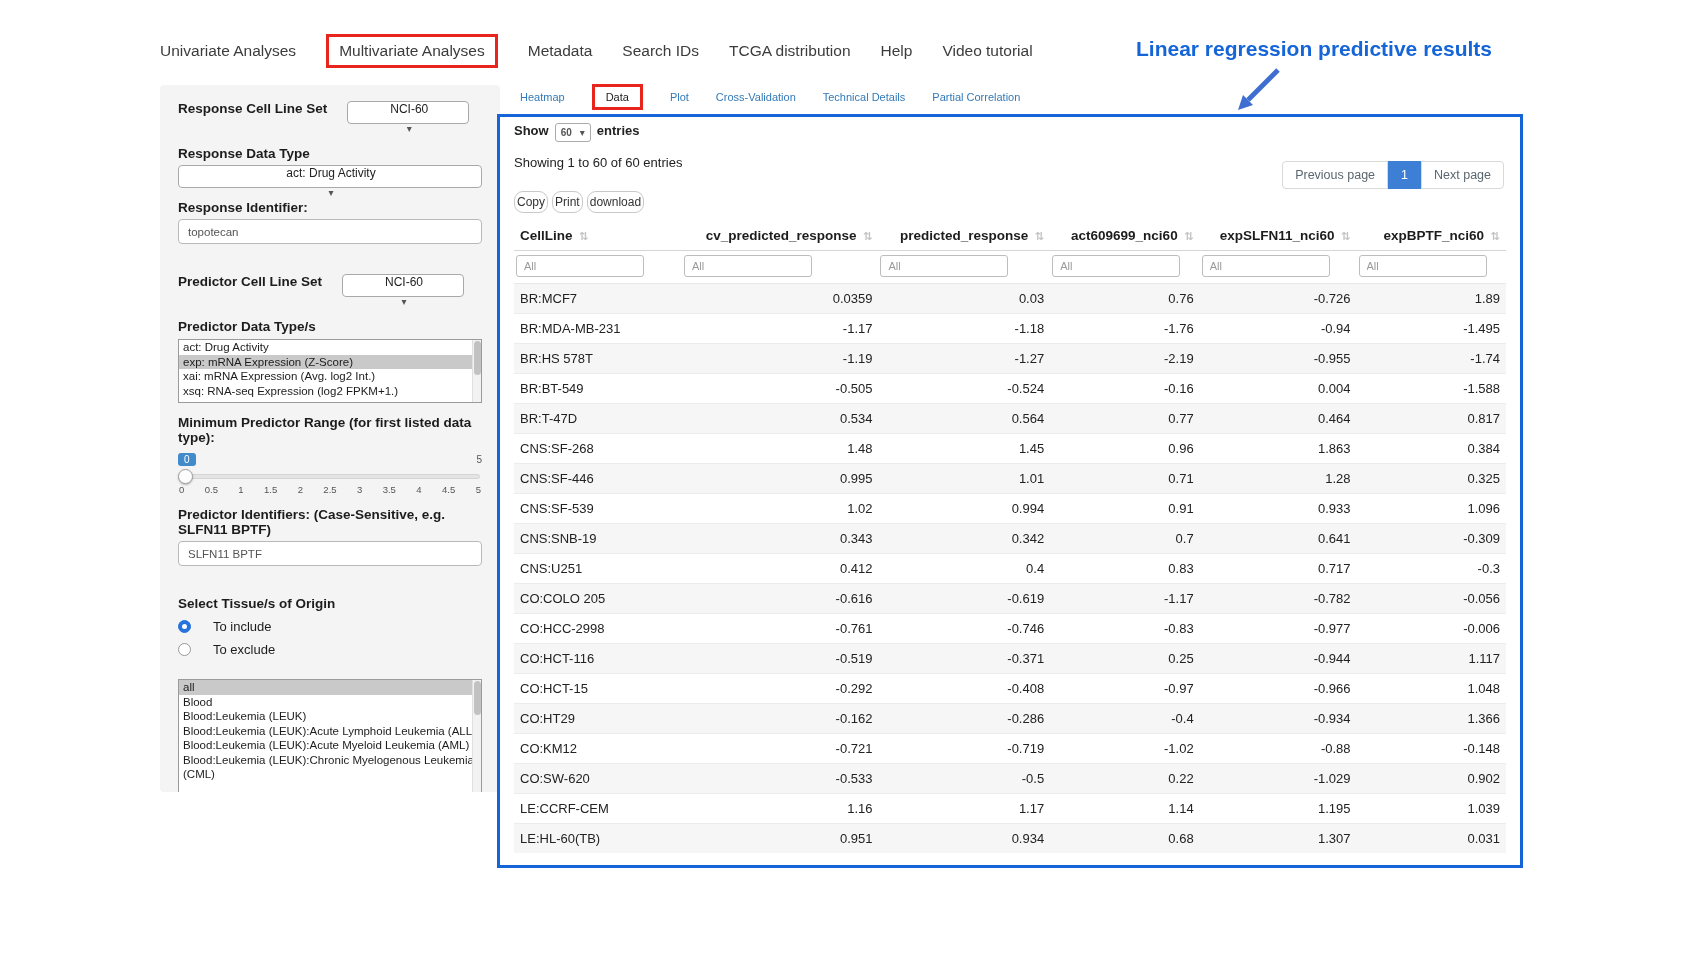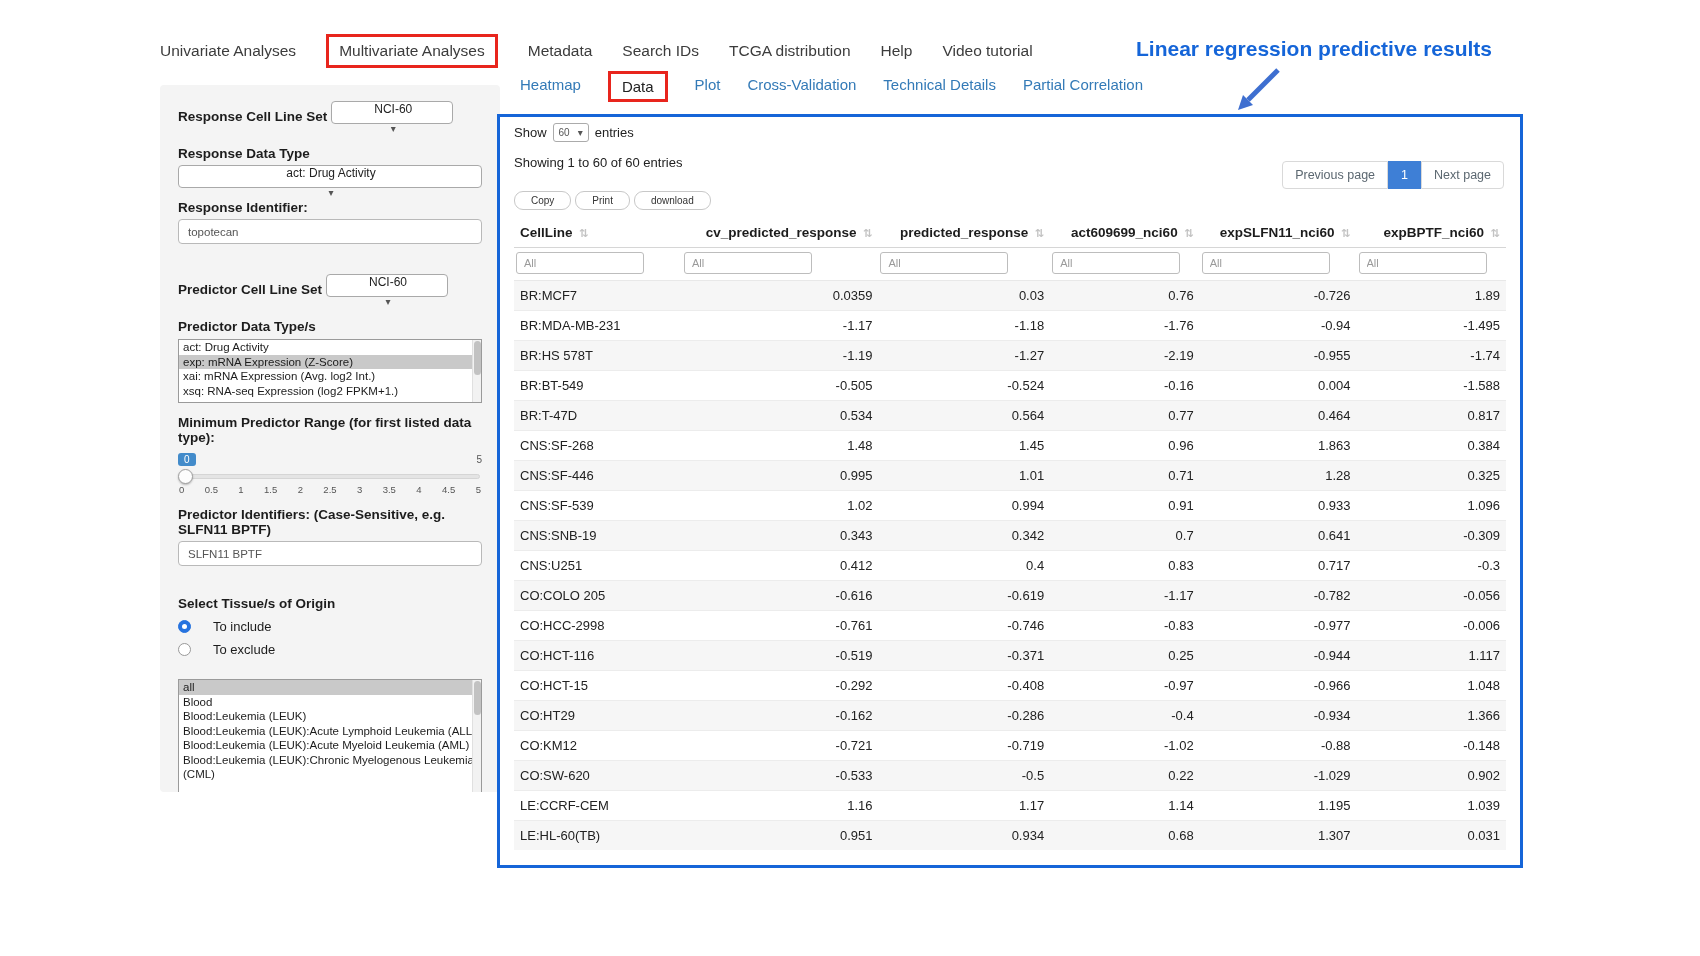--- a/index.html
+++ b/index.html
@@ -14,21 +14,21 @@
 
   
   .annotation-title { position:absolute; right:208px; top:37px; font-size:21px; font-weight:bold;
     color:#1565d8; white-space:nowrap; }
   .annotation-arrow { position:absolute; left:1228px; top:66px; }
 
   
   .sidebar { position:absolute; left:160px; top:85px; width:340px; height:707px;
     background:#f4f4f4; border-radius:4px; padding:16px 18px; font-size:13px; overflow:hidden; }
   .field-label { font-weight:bold; font-size:13.5px; color:#1c1c1c; display:block; }
-  .inline-row { display:flex; align-items:flex-end; gap:4px; }
+  .inline-row { display:flex; align-items:flex-start; gap:20px; }
   .inline-row .field-label { display:inline; }
   .select { display:inline-flex; align-items:center; justify-content:space-between; gap:8px;
     background:#fff; border:1px solid #a9a9a9; border-radius:4px; height:23px; padding:0 6px 0 8px;
     font-size:12px; color:#222; cursor:pointer;flex-direction:column; }
   .select.sm { width:122px; }
   .select.full { width:100%; margin-top:4px; }
   .caret { font-size:10px; color:#555; line-height:1; }
   .text-input { width:100%; height:25px; border:1px solid #b9b9b9; border-radius:4px; background:#fff;
     padding:0 9px; font-size:11.5px; color:#555; font-family:inherit; margin-top:4px; }
   .gap-sm { margin-top:12px; }
@@ -56,41 +56,41 @@
 
   .radio-row { display:flex; align-items:center; gap:22px; margin-top:8px; cursor:pointer; }
   .radio-circle { width:13px; height:13px; border-radius:50%; border:1px solid #999; background:#fff;
     display:inline-flex; align-items:center; justify-content:center; }
   .radio-dot { width:5px; height:5px; border-radius:50%; background:transparent; }
   .radio-row.checked .radio-circle { background:#2673df; border-color:#2673df; }
   .radio-row.checked .radio-dot { background:#fff; }
   .radio-label { font-size:13px; color:#1c1c1c; }
 
   
-  .tabs { position:absolute; left:520px; top:71px; display:flex; gap:27px;
-    font-size:15px; color:#337ab7; }
+  .tabs { position:absolute; left:520px; top:84px; display:flex; align-items:center; gap:27px;
+    font-size:11px; color:#337ab7; }
   .tab { padding:5px 0; cursor:pointer; white-space:nowrap; }
   .tab.active { color:#222; border:3px solid #e8251d; padding:4px 11px; }
 
   
   .main-box { position:absolute; left:497px; top:114px; width:1026px; height:754px;
     border:3px solid #1565d8; background:#fff; padding:5px 14px 0; overflow:hidden; }
-  .show-row { display:flex; align-items:center; gap:6px; font-size:13px; color:#222; margin-top:1px; }
+  .show-row { display:flex; align-items:flex-start; gap:6px; font-size:13px; color:#222; margin-top:1px;font-weight:bold; }
   .mini-select { display:inline-flex; align-items:center; gap:8px; border:1px solid #ababab;
     border-radius:3px; background:#fff; height:19px; padding:0 5px; font-size:10px; color:#555; cursor:pointer; }
   .showing-text { font-size:13px; color:#222; margin-top:13px; }
   .pagination { position:absolute; right:16px; top:44px; display:flex; }
   .page-btn { font-family:inherit; font-size:12.5px; color:#5b6770; background:#fff;
     border:1px solid #d9d9d9; padding:6px 12px; cursor:pointer; }
   .page-btn:first-child { border-radius:4px 0 0 4px; }
   .page-btn:last-child { border-radius:0 4px 4px 0; }
   .page-btn.active { background:#3e7fd6; border-color:#3e7fd6; color:#fff; min-width:30px; }
   .export-row { margin-top:21px; display:flex; gap:4px; }
-  .export-btn { font-family:inherit; font-size:10px; color:#333; background:#fff;
-    border:1px solid #c8c8c8; border-radius:9px; padding:3px 16px; cursor:pointer; }
+  .export-btn { font-family:inherit; font-size:12px; color:#333; background:#fff;
+    border:1px solid #c8c8c8; border-radius:9px; padding:3px 2px; cursor:pointer; }
 
   .data-table { width:100%; border-collapse:collapse; margin-top:9px; font-size:13px; }
   .data-table th:first-child, .data-table td:first-child { width:168px; text-align:left; }
   .col-header { font-size:13.5px; font-weight:bold; color:#1c1c1c; text-align:right;
     padding:6px 6px 7px; white-space:nowrap; cursor:pointer; border-bottom:1px solid #d6d6d6; }
   .sort-icon { color:#c3c3c3; font-size:11px; margin-left:3px; }
   .filter-cell { text-align:left; padding:4px 6px 6px 2px; border-bottom:1px solid #e8e8e8; }
   .filter-input { width:128px; height:22px; border:1px solid #bdbdbd; border-radius:3px;
     padding:0 7px; font-size:11px; color:#444; font-family:inherit; }
   .filter-input::placeholder { color:#9a9a9a; }

